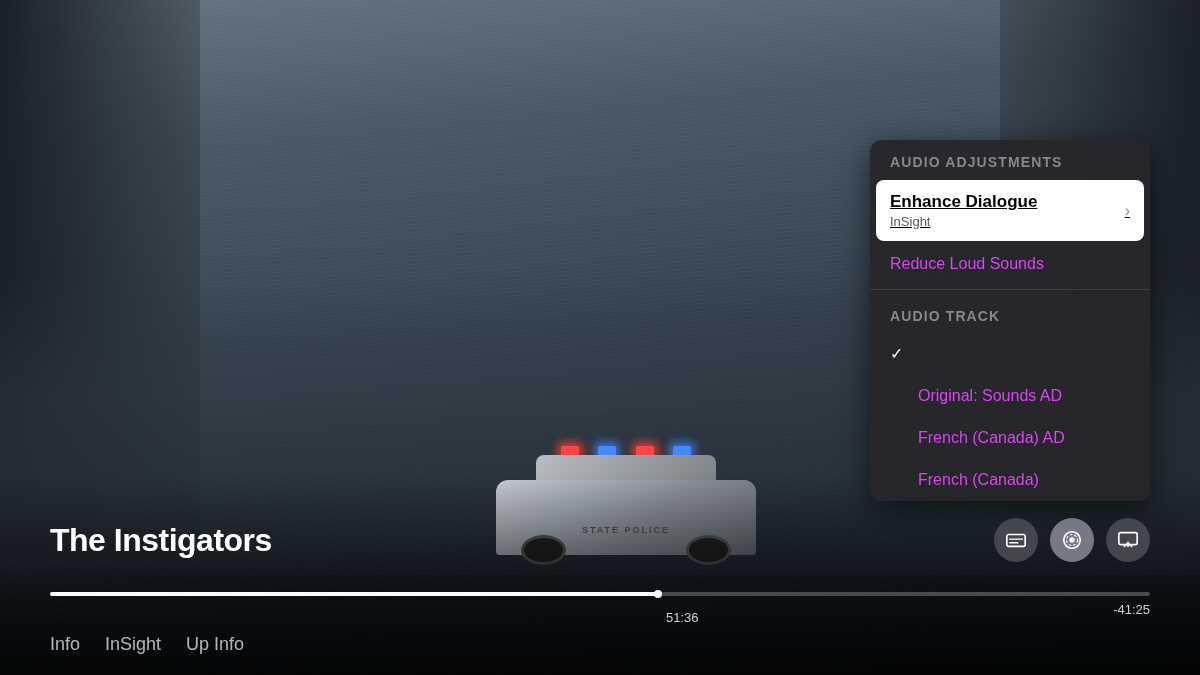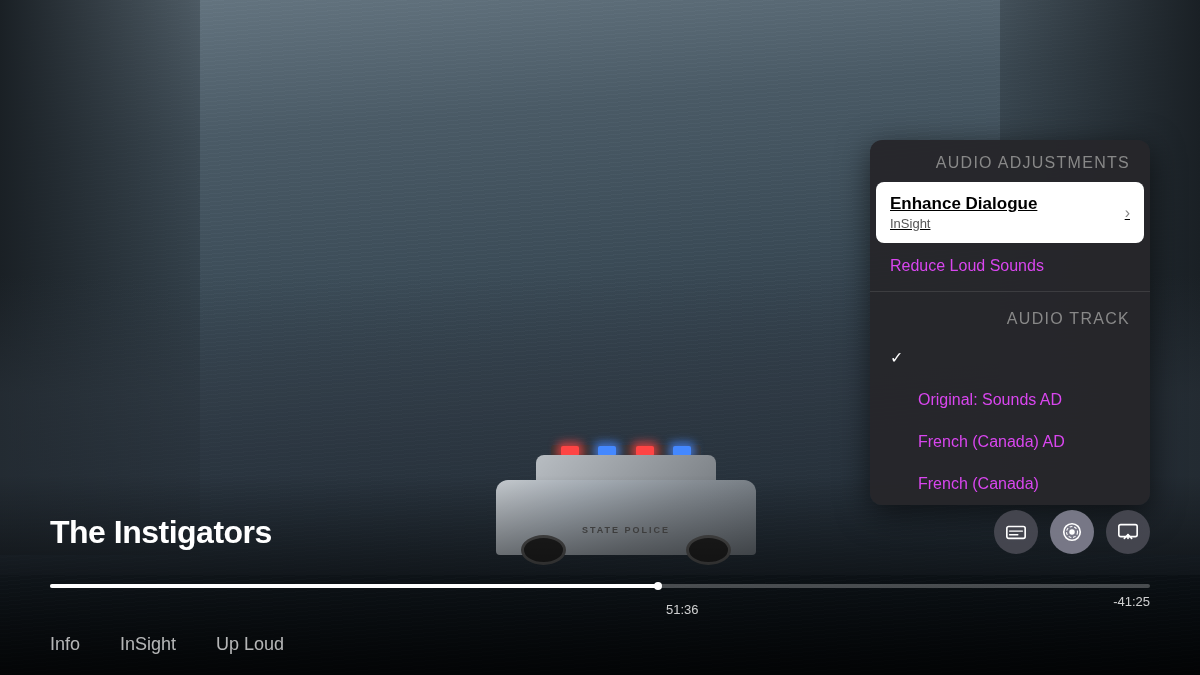--- a/index.html
+++ b/index.html
@@ -196,26 +196,25 @@
       right: 50px;
       width: 280px;
       background: rgba(38,38,42,0.97);
       border-radius: 12px;
       overflow: hidden;
       box-shadow: 0 8px 32px rgba(0,0,0,0.6);
     }
 
     .menu-section-header {
       padding: 14px 20px 8px 20px;
-      font-size: 16px;
-      font-weight: 400;
+      font-size: 14px;
+      font-weight: 700;
       letter-spacing: 0.08em;
       color: #888;
       text-transform: uppercase;
-      text-align: right;
     }
 
     .menu-item {
       padding: 12px 20px;
       cursor: pointer;
       display: flex;
       align-items: center;
       justify-content: space-between;
       transition: background 0.15s;
     }
@@ -369,22 +368,22 @@
     }
 
     .time-text {
       color: rgba(255,255,255,0.8);
       font-size: 13px;
       font-weight: 500;
     }
 
     .nav-tabs {
       display: flex;
-      gap: 40px;
-      margin-top: 20px;
+      gap: 25px;
+      margin-top: 12px;
     }
 
     .nav-tab {
       color: rgba(255,255,255,0.7);
       font-size: 18px;
       font-weight: 500;
       cursor: pointer;
     }
   </style>
 </head>
@@ -499,15 +498,15 @@
   </div>
 
   <div style="position:relative; height:20px;">
     <span class="time-text time-center">51:36</span>
     <span class="time-text" style="position:absolute;right:0;top:0;">-41:25</span>
   </div>
 
   <div class="nav-tabs">
     <span class="nav-tab">Info</span>
     <span class="nav-tab">InSight</span>
-    <span class="nav-tab">Up Loud</span>
+    <span class="nav-tab">Up Info</span>
   </div>
 </div>
 
 </body></html>

